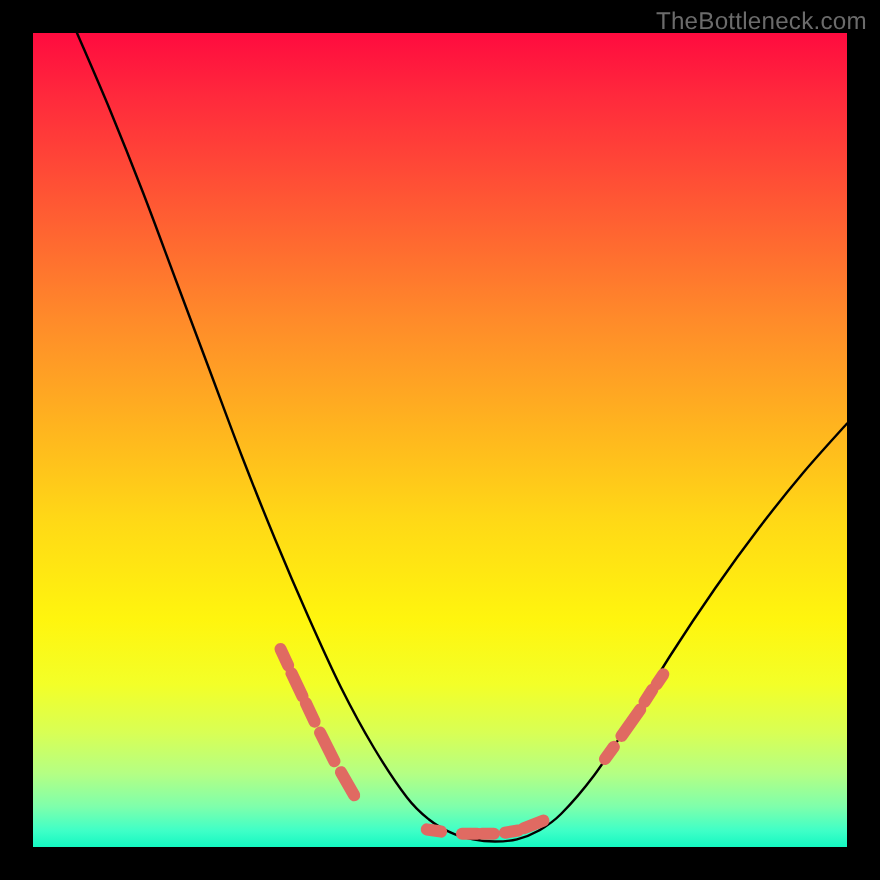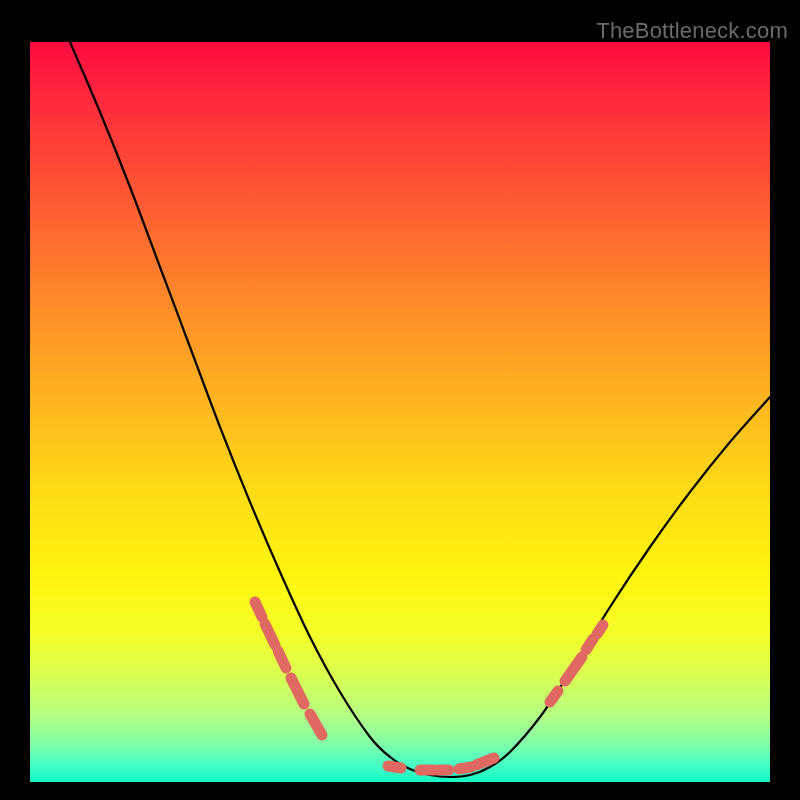--- a/index.html
+++ b/index.html
@@ -9,21 +9,20 @@
     height: 800px;
     background: #000;
     overflow: hidden;
     font-family: Arial, Helvetica, sans-serif;
   }
   .stage {
     position: relative;
     width: 800px;
     height: 636px;
     background: #000;
-    margin-top: 12px;
   }
   .plot-area {
     position: absolute;
     left: 30px;
     top: 30px;
     width: 740px;
     height: 740px;
     overflow: hidden;
   }
   .gradient-bg {

